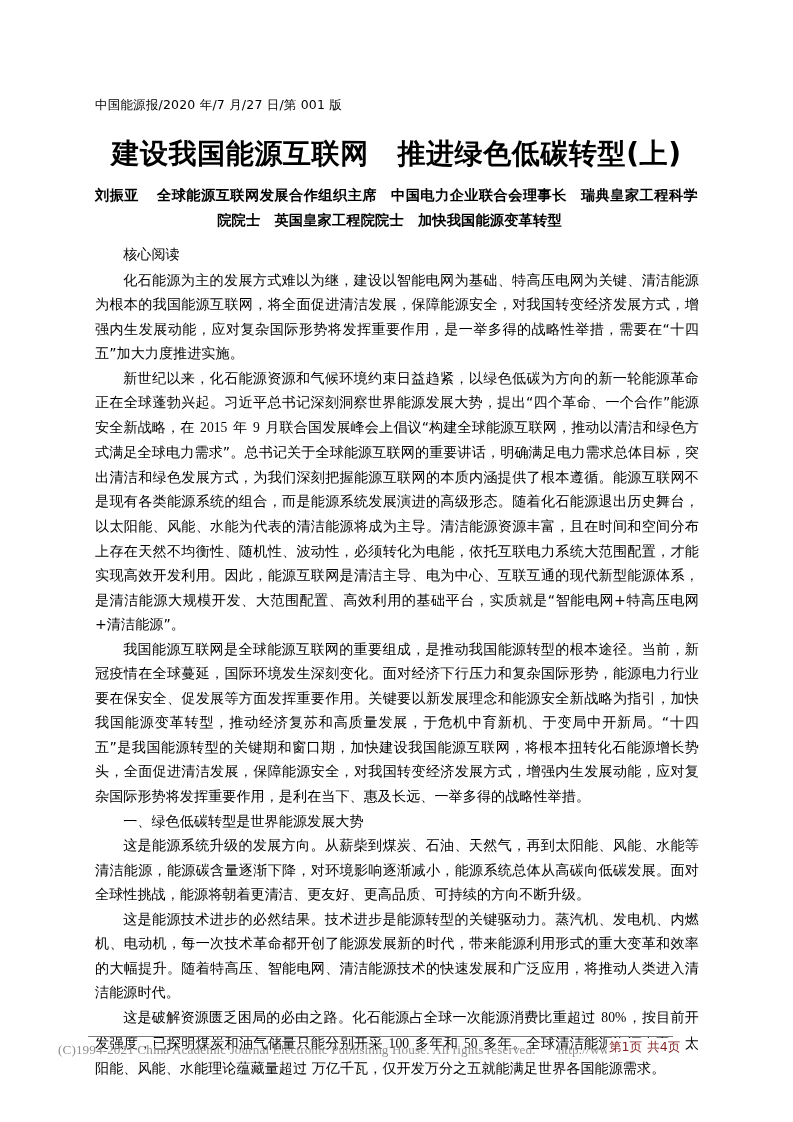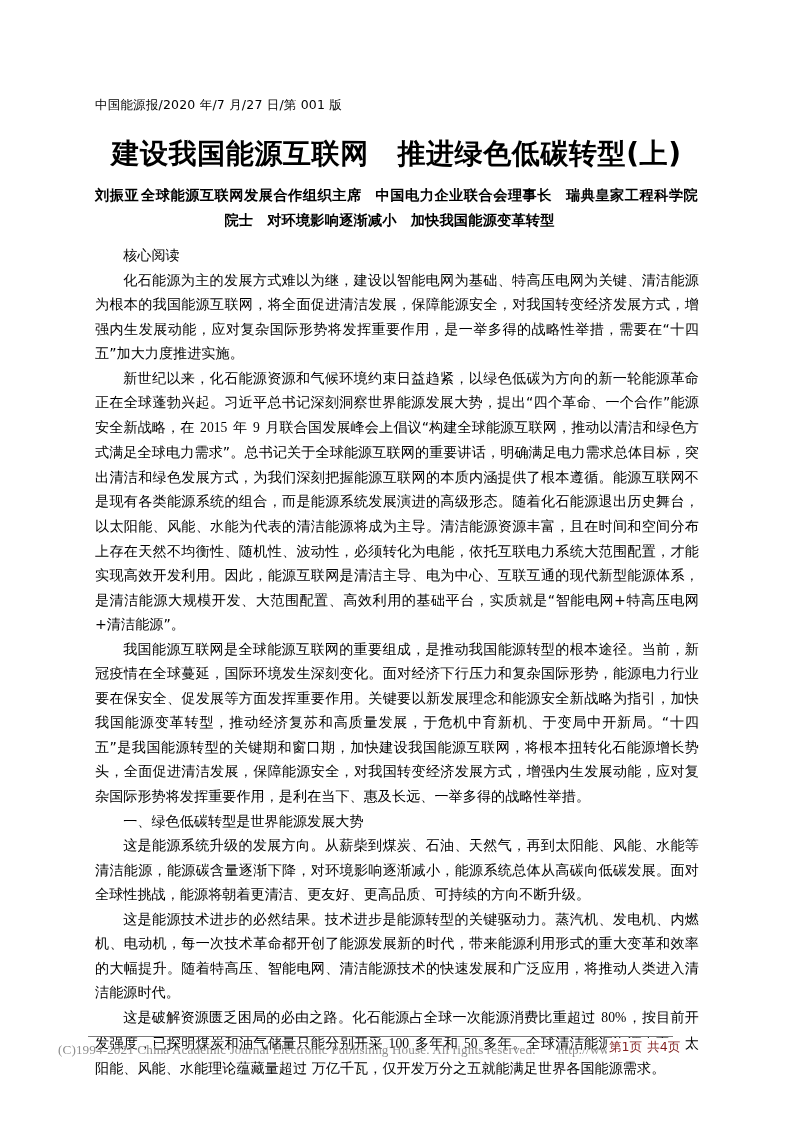--- a/index.html
+++ b/index.html
@@ -52,41 +52,42 @@
     left: 95px;
     top: 183px;
     width: 603px;
     font-size: 14.2px;
     font-weight: bold;
     line-height: 25px;
     text-align: justify;
     text-align-last: center;
     letter-spacing: 0.2px;
   }
-  .author-block .a-name { margin-right: 2px; }
+  .author-block .a-name { margin-right: 18px; }
   .author-block .a-aff  { margin-right: 14px; }
 
   
   .body-text {
     position: absolute;
     left: 95px;
     top: 243px;
     width: 604px;
     font-size: 14.1px;
     line-height: 24.55px;
     text-align: justify;
     text-justify: inter-ideograph;
     letter-spacing: 0.05px;
   }
   .body-text p {
     margin: 0;
     text-indent: 2em;
   }
   .body-text p.lead {
     text-indent: 2em;
+    font-family: Liberation Mono, monospace;
   }
   .body-text .num {
     font-family: "Liberation Serif", "DejaVu Serif", serif;
     font-size: 13.6px;
     padding: 0 1px;
   }
 
   
   .footer {
     position: absolute;
@@ -130,21 +131,21 @@
 </style>
 </head>
 <body>
 
 <div class="page">
 
   <div class="source-line">中国能源报/2020 年/7 月/27 日/第 001 版</div>
 
   <div class="doc-title">建设我国能源互联网　推进绿色低碳转型(上)</div>
 
-  <div class="author-block"><span class="a-name">刘振亚</span><span class="a-aff">全球能源互联网发展合作组织主席</span><span class="a-aff">中国电力企业联合会理事长</span><span class="a-aff">瑞典皇家工程科学院院士</span><span class="a-aff">对环境影响逐渐减小</span><span class="a-aff">加快我国能源变革转型</span></div>
+  <div class="author-block"><span class="a-name">刘振亚</span><span class="a-aff">全球能源互联网发展合作组织主席</span><span class="a-aff">中国电力企业联合会理事长</span><span class="a-aff">瑞典皇家工程科学院院士</span><span class="a-aff">英国皇家工程院院士</span><span class="a-aff">加快我国能源变革转型</span></div>
 
   <div class="body-text">
       <p class="lead">核心阅读</p>
       <p>化石能源为主的发展方式难以为继，建设以智能电网为基础、特高压电网为关键、清洁能源为根本的我国能源互联网，将全面促进清洁发展，保障能源安全，对我国转变经济发展方式，增强内生发展动能，应对复杂国际形势将发挥重要作用，是一举多得的战略性举措，需要在“十四五”加大力度推进实施。</p>
       <p>新世纪以来，化石能源资源和气候环境约束日益趋紧，以绿色低碳为方向的新一轮能源革命正在全球蓬勃兴起。习近平总书记深刻洞察世界能源发展大势，提出“四个革命、一个合作”能源安全新战略，在 <span class="num">2015</span> 年 <span class="num">9</span> 月联合国发展峰会上倡议“构建全球能源互联网，推动以清洁和绿色方式满足全球电力需求”。总书记关于全球能源互联网的重要讲话，明确满足电力需求总体目标，突出清洁和绿色发展方式，为我们深刻把握能源互联网的本质内涵提供了根本遵循。能源互联网不是现有各类能源系统的组合，而是能源系统发展演进的高级形态。随着化石能源退出历史舞台，以太阳能、风能、水能为代表的清洁能源将成为主导。清洁能源资源丰富，且在时间和空间分布上存在天然不均衡性、随机性、波动性，必须转化为电能，依托互联电力系统大范围配置，才能实现高效开发利用。因此，能源互联网是清洁主导、电为中心、互联互通的现代新型能源体系，是清洁能源大规模开发、大范围配置、高效利用的基础平台，实质就是“智能电网+特高压电网+清洁能源”。</p>
       <p>我国能源互联网是全球能源互联网的重要组成，是推动我国能源转型的根本途径。当前，新冠疫情在全球蔓延，国际环境发生深刻变化。面对经济下行压力和复杂国际形势，能源电力行业要在保安全、促发展等方面发挥重要作用。关键要以新发展理念和能源安全新战略为指引，加快我国能源变革转型，推动经济复苏和高质量发展，于危机中育新机、于变局中开新局。“十四五”是我国能源转型的关键期和窗口期，加快建设我国能源互联网，将根本扭转化石能源增长势头，全面促进清洁发展，保障能源安全，对我国转变经济发展方式，增强内生发展动能，应对复杂国际形势将发挥重要作用，是利在当下、惠及长远、一举多得的战略性举措。</p>
       <p>一、绿色低碳转型是世界能源发展大势</p>
       <p>这是能源系统升级的发展方向。从薪柴到煤炭、石油、天然气，再到太阳能、风能、水能等清洁能源，能源碳含量逐渐下降，对环境影响逐渐减小，能源系统总体从高碳向低碳发展。面对全球性挑战，能源将朝着更清洁、更友好、更高品质、可持续的方向不断升级。</p>
       <p>这是能源技术进步的必然结果。技术进步是能源转型的关键驱动力。蒸汽机、发电机、内燃机、电动机，每一次技术革命都开创了能源发展新的时代，带来能源利用形式的重大变革和效率的大幅提升。随着特高压、智能电网、清洁能源技术的快速发展和广泛应用，将推动人类进入清洁能源时代。</p>
       <p>这是破解资源匮乏困局的必由之路。化石能源占全球一次能源消费比重超过 <span class="num">80%</span>，按目前开发强度，已探明煤炭和油气储量只能分别开采 <span class="num">100</span> 多年和 <span class="num">50</span> 多年。全球清洁能源资源丰富，太阳能、风能、水能理论蕴藏量超过  万亿千瓦，仅开发万分之五就能满足世界各国能源需求。</p>

